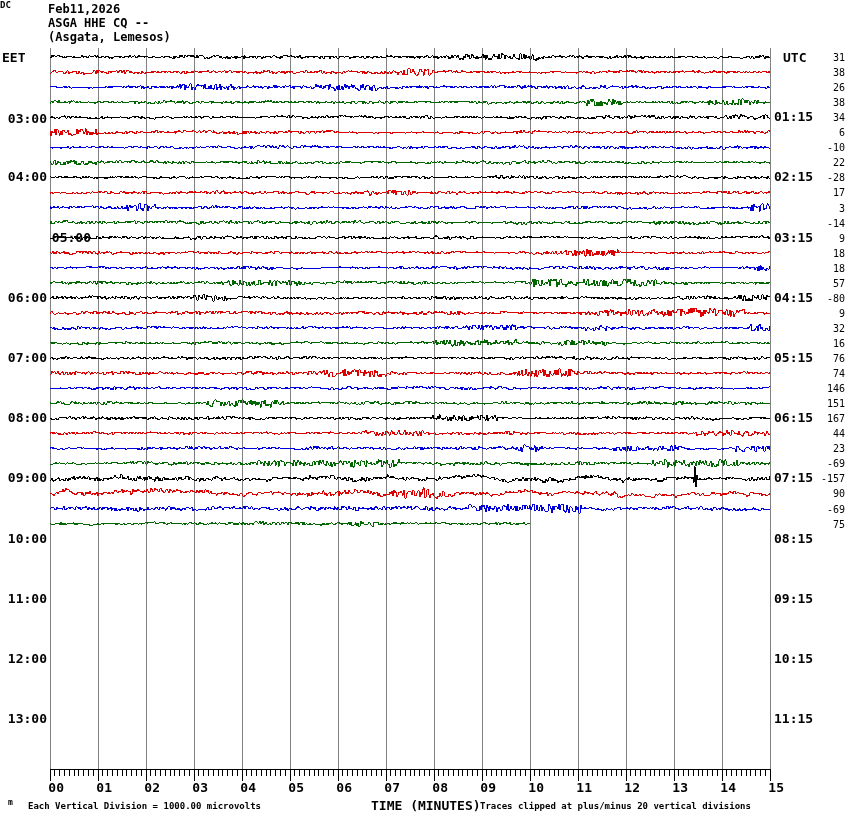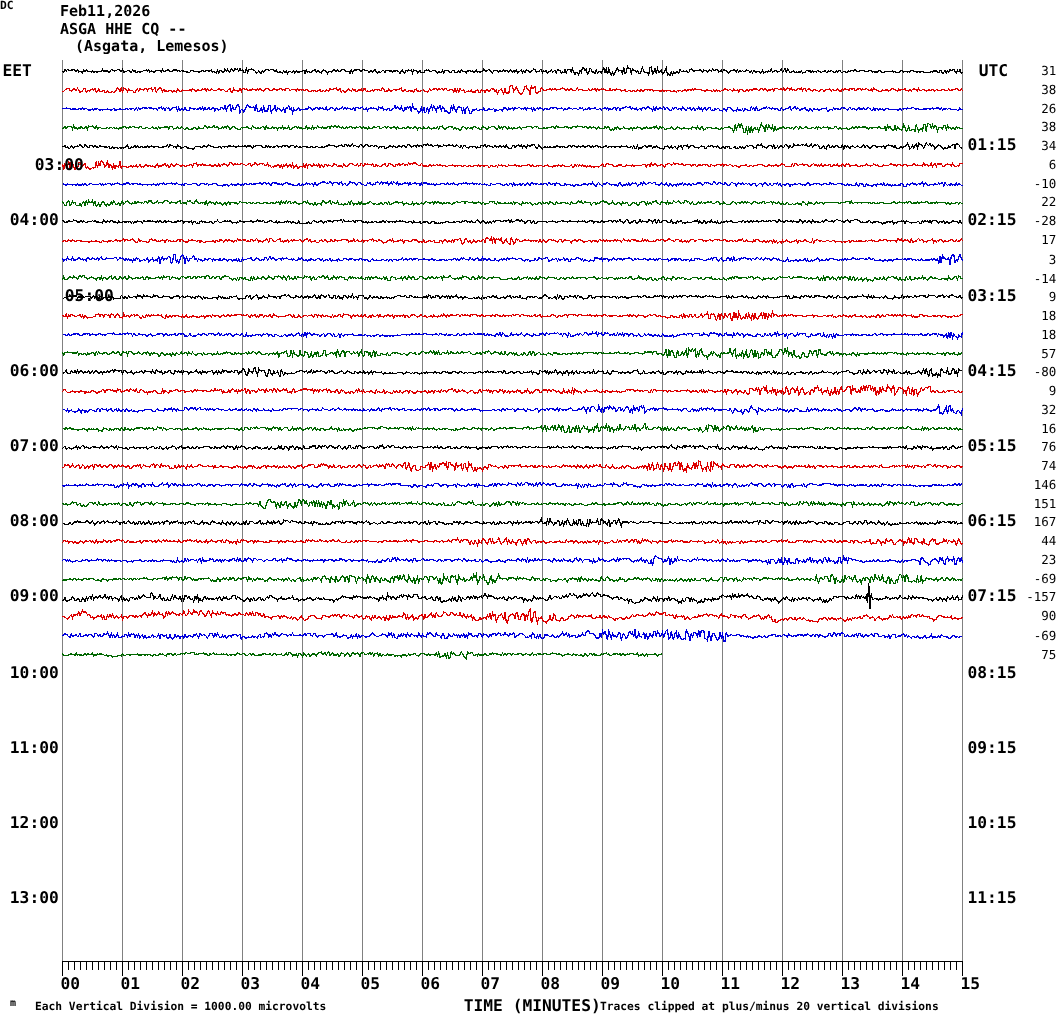--- a/index.html
+++ b/index.html
@@ -4,21 +4,21 @@
 <style>
   html,body{margin:0;padding:0;background:#ffffff;}
   #plot-root{
     position:relative;width:850px;height:814px;background:#ffffff;
     font-family:"DejaVu Sans Mono",monospace;color:#000;overflow:hidden;
   }
   #plot-svg{position:absolute;left:0;top:0;}
   .hdr{position:absolute;left:48px;font:bold 12px "DejaVu Sans Mono",monospace;line-height:14px;white-space:pre;}
   #hdr-date{top:2px;}
   #hdr-station{top:16px;}
-  #hdr-location{top:30px;margin-left:12px;}
+  #hdr-location{top:30px;}
   .axlbl{position:absolute;font:bold 13px "DejaVu Sans Mono",monospace;}
   #eet-label{left:2px;top:50px;}
   #utc-label{left:783px;top:50px;}
   #dc-label{left:819px;top:45px;font:bold 9px "DejaVu Sans Mono",monospace;}
   .hourL{position:absolute;left:0;width:47px;text-align:right;font:bold 13px "DejaVu Sans Mono",monospace;line-height:14px;}
   .hourR{position:absolute;left:774px;font:bold 13px "DejaVu Sans Mono",monospace;line-height:14px;}
   .dcv{position:absolute;left:799px;width:46px;text-align:right;font:10px "DejaVu Sans Mono",monospace;line-height:11px;}
   .xtick{position:absolute;width:28px;text-align:right;font:bold 13px "DejaVu Sans Mono",monospace;line-height:14px;}
   #corner-glyph{position:absolute;left:8px;top:798px;font:bold 8px "DejaVu Sans Mono",monospace;}
   #note-left{position:absolute;left:28px;top:801px;font:bold 9px "DejaVu Sans Mono",monospace;}
@@ -243,21 +243,21 @@
   <div class="hdr" id="hdr-location">(Asgata, Lemesos)</div>
 
   <div class="axlbl" id="eet-label">EET</div>
   <div class="axlbl" id="utc-label">UTC</div>
   <div id="dc-label">DC</div>
 
   <div id="corner-glyph">m</div>
   <div id="note-left">Each Vertical Division = 1000.00 microvolts</div>
   <div id="x-title">TIME (MINUTES)</div>
   <div id="note-right">Traces clipped at plus/minus 20 vertical divisions</div>
-<div class="hourL" style="top: 126px; padding-left: 20px;">03:00</div>
+<div class="hourL" style="top: 112px;">03:00</div>
     <div class="hourL" style="top: 170px;">04:00</div>
     <div class="hourL" style="top: 231px; padding-left: 44px;">05:00</div>
     <div class="hourL" style="top: 291px;">06:00</div>
     <div class="hourL" style="top: 351px;">07:00</div>
     <div class="hourL" style="top: 411px;">08:00</div>
     <div class="hourL" style="top: 471px;">09:00</div>
     <div class="hourL" style="top: 532px;">10:00</div>
     <div class="hourL" style="top: 592px;">11:00</div>
     <div class="hourL" style="top: 652px;">12:00</div>
     <div class="hourL" style="top: 712px;">13:00</div>

